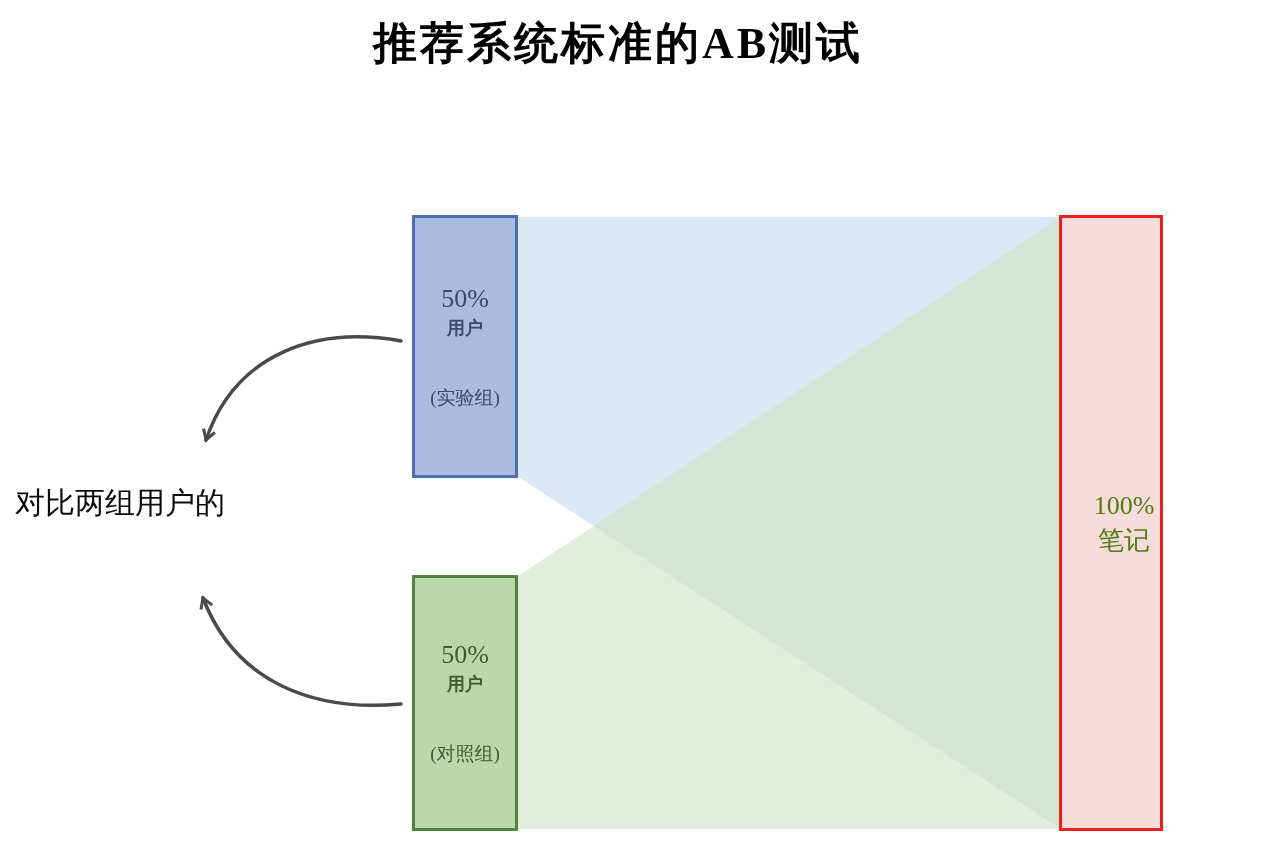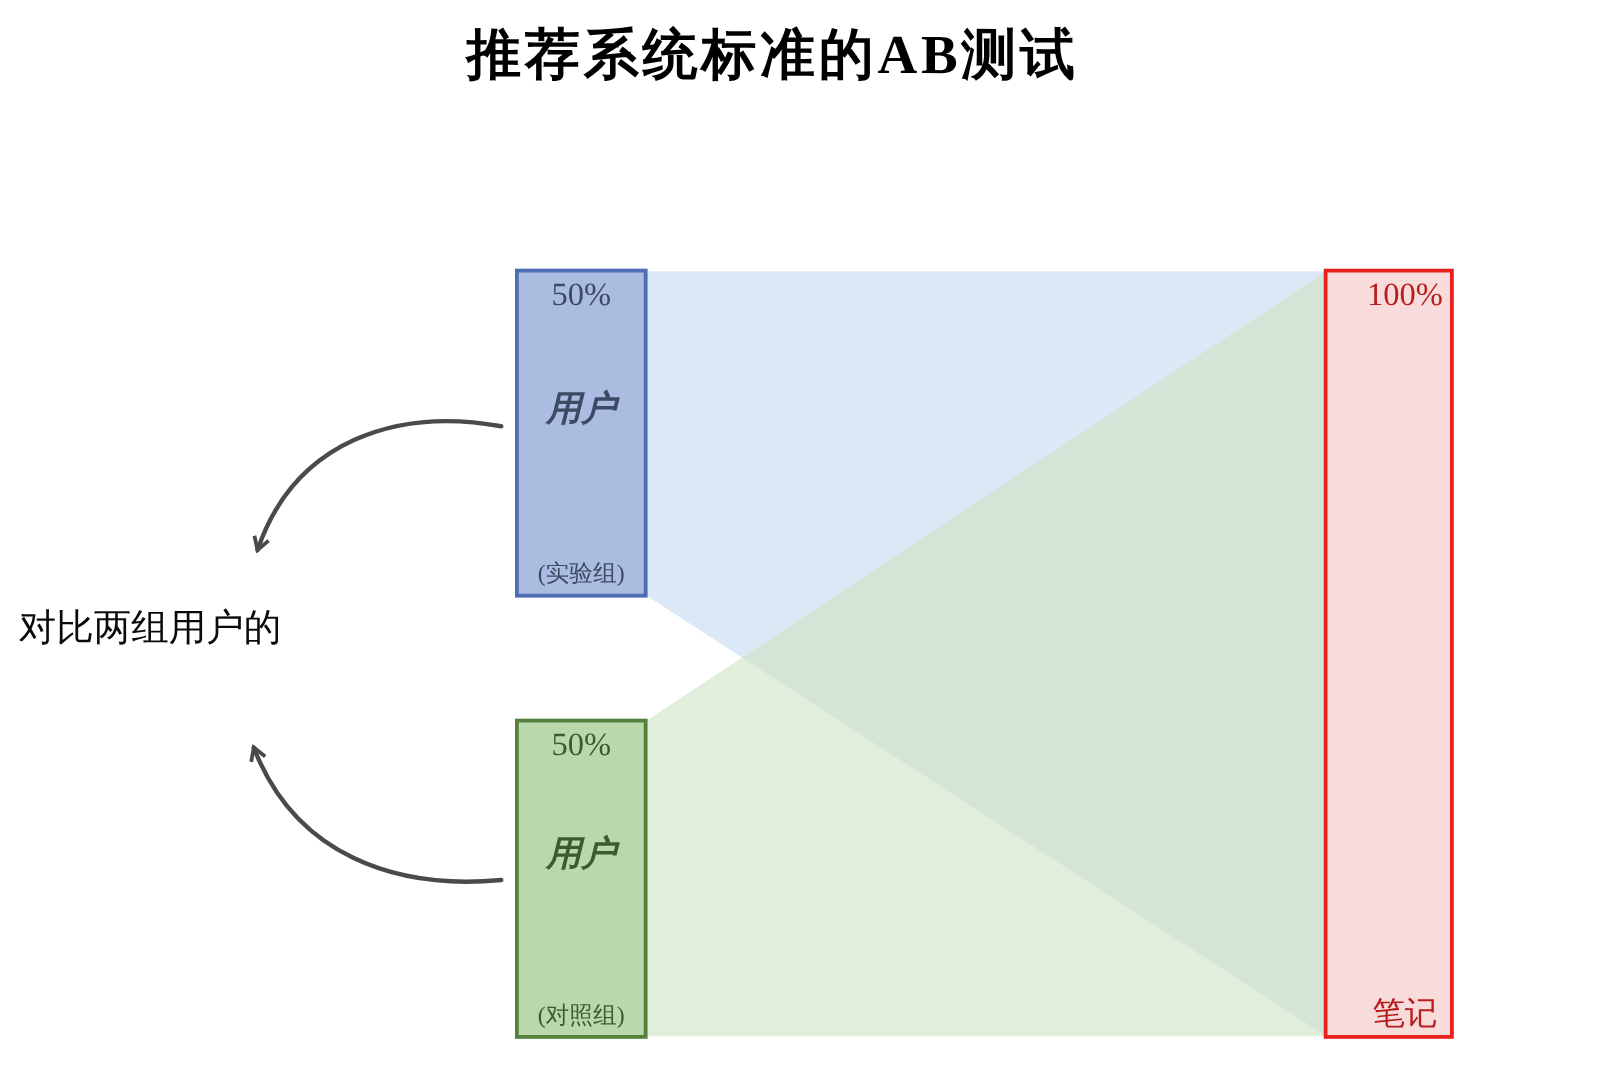--- a/index.html
+++ b/index.html
@@ -33,35 +33,34 @@
     letter-spacing: 3px;
     color: #000000;
   }
   .group-box {
     position: absolute;
     box-sizing: border-box;
     border: 3px solid #000;
     display: flex;
     flex-direction: column;
     align-items: center;
-    justify-content: space-between;
+    justify-content: center;
     text-align: center;
   }
   .box-experiment { left: 412px; top: 215px; width: 106px; height: 263px; }
   .box-control    { left: 412px; top: 575px; width: 106px; height: 256px; }
   .box-notes      { left: 1059px; top: 215px; width: 104px; height: 616px; }
   .box-percent {
     font-size: 26px;
     line-height: 1.35;
   }
   .box-label {
-    font-size: 28px;
+    font-size: 18px;
     font-weight: 700;
     line-height: 1.35;
-    font-style: italic;
   }
   .box-sublabel {
     font-size: 19px;
     line-height: 1.5;
     margin-top: 44px;
   }
   .annotation {
     position: absolute;
     left: 15px;
     top: 480px;
@@ -100,21 +99,21 @@
     <div class="box-label">用户</div>
     <div class="box-sublabel">(实验组)</div>
   </div>
 
   <div class="group-box box-control" style="border-color: rgb(85, 129, 62); background: rgb(185, 217, 172); color: rgb(62, 90, 49);">
     <div class="box-percent">50%</div>
     <div class="box-label">用户</div>
     <div class="box-sublabel">(对照组)</div>
   </div>
 
-  <div class="group-box box-notes" style="border-color: rgb(232, 33, 29); background: rgb(247, 220, 219); color: #b91c1c; padding-left: 26px;">
+  <div class="group-box box-notes" style="border-color: rgb(232, 33, 29); background: rgb(247, 220, 219); color: #4d7c0f; padding-left: 26px;">
     <div class="box-percent">100%</div>
     <div class="box-percent">笔记</div>
   </div>
 
   <div class="annotation">
     <div>对比两组用户的</div>
   </div>
 
 </div>
 

